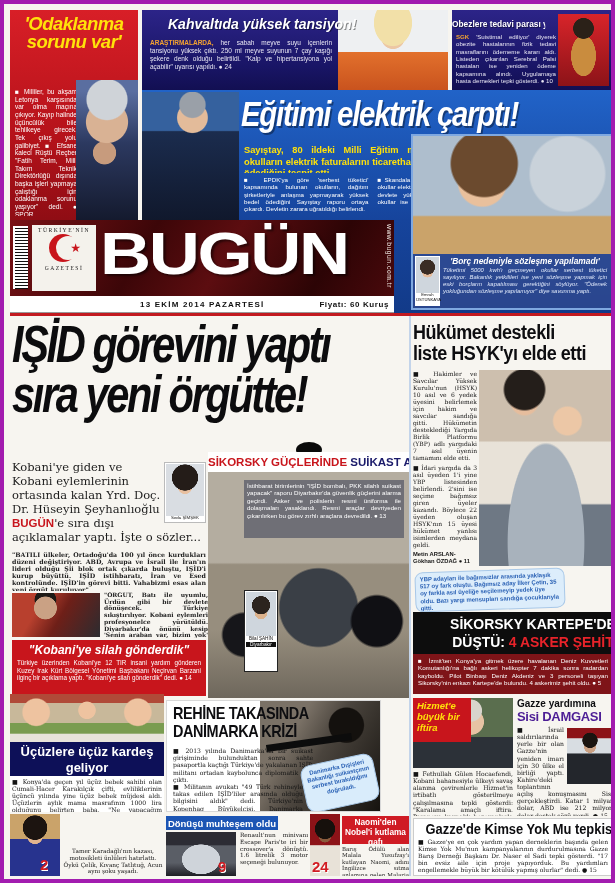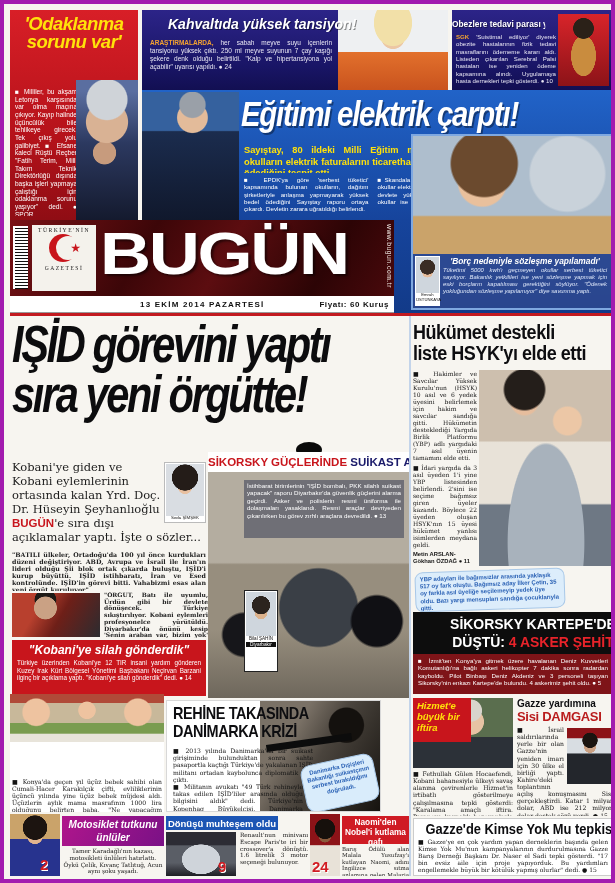--- a/index.html
+++ b/index.html
@@ -215,21 +215,21 @@
       font-size:6.2px;line-height:1.2;padding:3px 5px;}
   #gulen-photo{left:409px;top:694px;width:100px;height:70px;
       background:radial-gradient(circle at 58% 18%,#d8d4cc 0 13%,transparent 14%),
                  radial-gradient(circle at 58% 34%,#e7c3a4 0 17%,transparent 18%),
                  linear-gradient(180deg,#5a6e4e 0 55%,#2c3138 56% 100%);}
   #hizmet-label{left:409px;top:694px;width:58px;height:44px;background:#c8151c;
       font:italic 900 9.5px "Liberation Sans",sans-serif;color:#ffe20a;line-height:1.15;padding:3px 4px;}
   #hizmet-body{left:409px;top:766px;width:100px;height:46px;font-size:6.1px;line-height:1.17;}
   #sisi-cell{left:513px;top:694px;width:96px;height:118px;}
   #sisi-t1{font:900 10px "Liberation Sans",sans-serif;color:#0d0d10;}
-  #sisi-t2{font:900 13px "Liberation Sans",sans-serif;color:#b91c1c;letter-spacing:-.3px;}
+  #sisi-t2{font:900 13px "Liberation Sans",sans-serif;color:#4c1d95;letter-spacing:-.3px;}
   #sisi-body{font-size:6.1px;line-height:1.17;margin-top:2px;}
   #sisi-photo{float:right;width:46px;height:56px;margin:2px 0 0 3px;
       background:radial-gradient(circle at 50% 22%,#1a1410 0 15%,transparent 16%),
                  radial-gradient(circle at 50% 34%,#caa184 0 13%,transparent 14%),
                  linear-gradient(180deg,#8c1318 0 18%,#d8dde2 19% 45%,#23262c 46% 100%);}
   #kimse-box{left:409px;top:814px;width:200px;height:58px;background:#fff;border:1px solid #ccc;padding:2px 4px;}
   #kimse-title{font:900 14px "Liberation Sans",sans-serif;text-align:center;color:#0d0d10;
       transform:scaleX(.92);white-space:nowrap;}
   #kimse-body{font-size:6px;line-height:1.18;margin-top:1px;}
 </style>
@@ -328,38 +328,38 @@
     <div class="just" id="guv-overlay">İstihbarat birimlerinin "IŞİD bombalı, PKK silahlı suikast yapacak" raporu Diyarbakır'da güvenlik güçlerini alarma geçirdi. Asker ve polislerin resmi üniforma ile dolaşmaları yasaklandı. Resmi araçlar devriyeden çıkarılırken bu görev zırhlı araçlara devredildi. ● 13</div>
     <div id="guv-rep">
       <div class="face"></div>
       <div class="name">Bilal ŞAHİN</div>
       <div class="city">Diyarbakır</div>
     </div>
   </div>
 
   <div class="abs" id="ucuz-box">
     <div id="ucuz-photo"></div>
+    <div id="ucuz-title">Üçüzlere üçüz kardeş geliyor</div>
     <div class="serif just" id="ucuz-body">■ Konya'da geçen yıl üçüz bebek sahibi olan Cumali-Hacer Karakılçık çifti, evliliklerinin üçüncü yılında yine üçüz bebek müjdesi aldı. Üçüzlerin aylık mama masrafının 1000 lira olduğunu belirten baba, "Ne yapacağım bilmiyorum" dedi. ● 4</div>
   </div>
 
   <div class="abs" id="rehine-card">
     <div id="gun-photo">
         <div id="rifle"></div>
       </div>
     <div id="rehine-title">
       <span style="display:block">REHİNE TAKASINDA</span>
       <span style="display:block">DANİMARKA KRİZİ</span>
     </div>
     <div class="serif just" id="rehine-p1">■ 2013 yılında Danimarka'da bir suikast girişiminde bulunduktan sonra sahte pasaportla kaçtığı Türkiye'de yakalanan IŞİD militanı ortadan kaybolunca diplomatik kriz çıktı.</div>
     <div class="serif just" id="rehine-p2">■ Militanın avukatı "49 Türk rehineyle takas edilen IŞİD'liler arasında olduğu bilgisini aldık" dedi. Türkiye'nin Kopenhag Büyükelçisi, Danimarka Dışişleri Bakanlığı'na çağrıldı. ● 14</div>
     <div id="rehine-bubble">Danimarka Dışişleri Bakanlığı suikastçının serbest bırakıldığını doğruladı.</div>
   </div>
 
   <div class="abs photo" id="celeb-photo"></div>
-  <div class="abs" id="moto-title">Motosiklet tutkunu ünlüler</div>
   <div class="abs serif" id="moto-body">Tamer Karadağlı'nın kazası, motosikleti ünlüleri hatırlattı. Öykü Çelik, Kıvanç Tatlıtuğ, Acun aynı şoku yaşadı.</div>
   <div class="abs pagenum" id="num2">2</div>
 
   <div class="abs" id="donus-title">Dönüşü muhteşem oldu</div>
   <div class="abs photo" id="car-photo"></div>
   <div class="abs serif just" id="donus-body">Renault'nun minivanı Escape Paris'te iri bir crossover'a dönüştü. 1.6 litrelik 3 motor seçeneği bulunuyor.</div>
   <div class="abs pagenum" id="num9">9</div>
 
   <div class="abs photo" id="naomi-photo"></div>
   <div class="abs" id="naomi-title">Naomi'den Nobel'i kutlama gafı</div>

